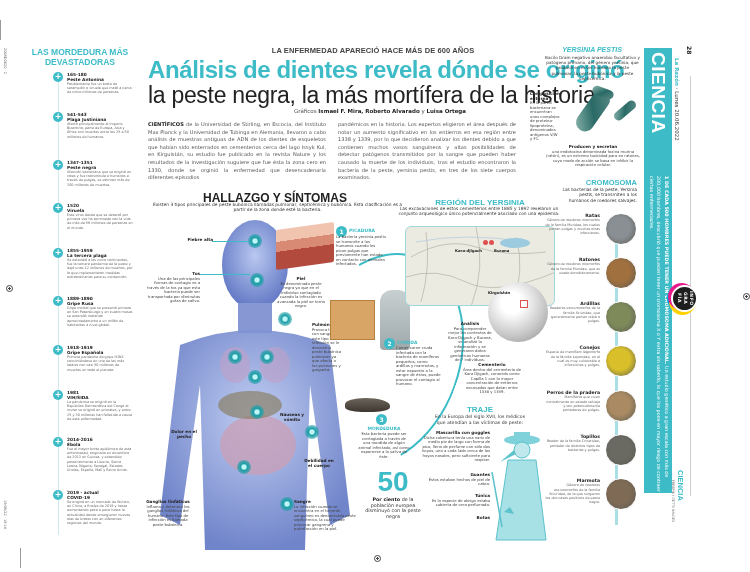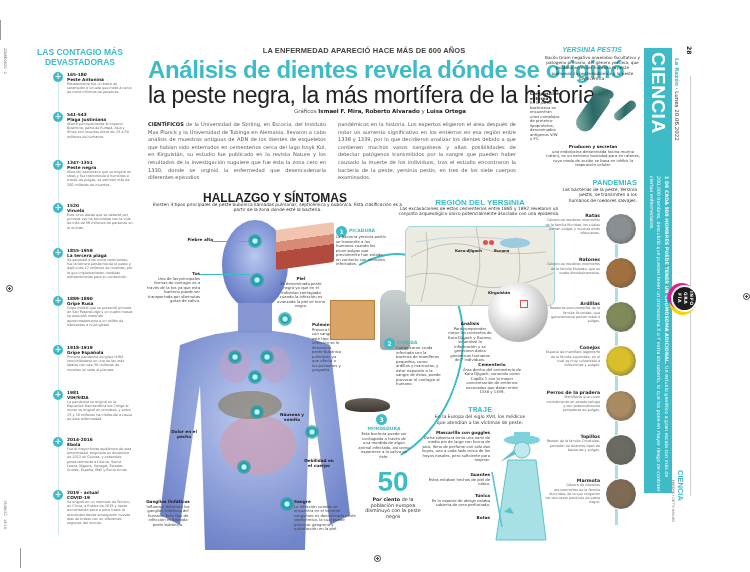--- a/index.html
+++ b/index.html
@@ -15,21 +15,21 @@
   .pand-title { left: 30px; top: 48px; width: 100px; text-align: center; font-family: "Liberation Sans", sans-serif; font-size: 8.5px; font-weight: bold; line-height: 9.5px; color: #3dbcc8; }
   .tl-line { left: 58px; top: 75px; width: 1px; height: 460px; background: #cfe8ec; }
   .pand-item { left: 53px; width: 80px; }
   .pand-dot { position: absolute; left: 0; top: 0; width: 10px; height: 10px; border-radius: 50%; background: #3dbcc8; color: #fff; font-size: 8px; line-height: 10px; text-align: center; font-weight: bold; }
   .pand-body { margin-left: 14px; }
   .pand-years { font-size: 4.3px; font-weight: bold; color: #222; line-height: 5px; }
   .pand-name { font-size: 4.3px; font-weight: bold; color: #222; line-height: 5px; }
   .pand-desc { font-size: 3.4px; line-height: 4.2px; color: #666; }
 
   
-  .kicker { left: 219px; top: 46px; width: 290px; text-align: center; font-family: "Liberation Sans", sans-serif; font-size: 7.5px; font-weight: bold; color: #444; letter-spacing: 0.1px; }
+  .kicker { left: 228px; top: 46px; width: 290px; text-align: center; font-family: "Liberation Sans", sans-serif; font-size: 7.5px; font-weight: bold; color: #444; letter-spacing: 0.1px; }
   .head1 { left: 148px; top: 56px; width: 400px; font-family: "Liberation Sans", sans-serif; font-size: 24px; font-weight: bold; color: #3dbcc8; letter-spacing: -0.4px; white-space: nowrap; }
   .head2 { left: 148px; top: 82px; width: 400px; font-family: "Liberation Sans", sans-serif; font-size: 23px; color: #222; letter-spacing: -0.3px; white-space: nowrap; }
   .credits { left: 230px; top: 108px; width: 300px; text-align: center; font-size: 5.5px; color: #555; }
   .credits b { color: #222; }
 
   .body-col { top: 121px; width: 178px; font-size: 5.1px; line-height: 7.6px; color: #555; text-align: justify; }
   .body-col b { color: #222; font-weight: bold; }
 
   
   .cont-title { left: 175px; top: 191px; width: 200px; text-align: center; font-family: "Liberation Sans", sans-serif; font-size: 12px; font-weight: bold; color: #222; }
@@ -57,21 +57,21 @@
   .person { left: 380px; top: 290px; width: 30px; height: 60px; background: linear-gradient(180deg, #c8d0d1, #9ea8aa); border-radius: 12px 12px 4px 4px; }
   .desk { left: 330px; top: 300px; width: 45px; height: 40px; background: #d9a566; border: 1px solid #b7803f; }
 
   .rat { left: 345px; top: 398px; width: 45px; height: 14px; background: linear-gradient(180deg, #6d655a, #3d3731); border-radius: 50% 60% 40% 40%; }
 
   .sixty { left: 368px; top: 468px; width: 50px; text-align: center; font-family: "Liberation Sans", sans-serif; font-size: 28px; font-weight: bold; color: #3dbcc8; line-height: 28px; }
   .sixty-txt { left: 364px; top: 497px; width: 58px; text-align: center; font-size: 4.8px; line-height: 5.6px; color: #333; }
   .sixty-txt b { color: #222; }
 
   
-  .traje-title { left: 440px; top: 405px; width: 80px; text-align: center; font-family: Liberation Mono, monospace; font-size: 8px; font-weight: bold; color: #3dbcc8; }
+  .traje-title { left: 440px; top: 405px; width: 80px; text-align: center; font-family: Liberation Sans, sans-serif; font-size: 8px; font-weight: bold; color: #3dbcc8; }
   .traje-sub { left: 430px; top: 414px; width: 100px; text-align: center; font-size: 4.6px; line-height: 5.5px; color: #333; }
   .doctor { left: 490px; top: 432px; width: 60px; height: 112px; }
 
   
   .yer-title { left: 547px; top: 46px; width: 90px; text-align: center; font-family: "Liberation Sans", sans-serif; font-size: 7px; font-weight: bold; font-style: italic; color: #3dbcc8; }
   .yer-desc { left: 545px; top: 55px; width: 95px; text-align: center; font-size: 4.2px; line-height: 5.2px; color: #333; }
   .bact { border-radius: 20px; background: linear-gradient(135deg, #8fb8b0, #2a6a66 50%, #5a8a86); transform: rotate(-55deg); }
 
   
   .port-title { left: 567px; top: 178px; width: 70px; text-align: right; font-family: "Liberation Sans", sans-serif; font-size: 7.5px; font-weight: bold; color: #3dbcc8; }
@@ -101,21 +101,21 @@
 <body>
 
 <div class="abs crop-l"></div>
 <div class="abs slug" style="left:3px;top:48px;">20LRD0620 · 2</div>
 <div class="abs slug" style="left:3px;top:500px;">19/06/22 · 18:16</div>
 <div class="abs crop-l" style="top:548px;left:20px;"></div>
 <div class="abs regmark" style="left:6px;top:285px;"></div>
 <div class="abs regmark" style="left:374px;top:555px;"></div>
 <div class="abs regmark" style="left:743px;top:293px;"></div>
 
-<div class="abs pand-title">LAS CONTAGIO MÁS DEVASTADORAS</div>
+<div class="abs pand-title">LAS MORDEDURA MÁS DEVASTADORAS</div>
 <div class="abs tl-line"></div>
 <div id="pand-list">
     <div class="abs pand-item" style="top: 72px;">
       <div class="pand-dot">+</div>
       <div class="pand-body">
         <div class="pand-years">165-180</div>
         <div class="pand-name">Peste Antonina</div>
         <div class="pand-desc">Posiblemente fue un brote de sarampión o viruela que mató a cerca de cinco millones de personas.</div>
       </div>
     </div>
@@ -322,21 +322,21 @@
   </div>
 
 <div class="abs yer-title">YERSINIA PESTIS</div>
 <div class="abs yer-desc">Bacilo Gram negativo anaerobio facultativo y patógeno primario, del género yersinia, que produce en el ser humano la peste pulmonar, la peste bubónica y la peste septicémica.</div>
 <div class="lbl abs" style="left:530px;top:92px;width:30px;"><b>Composición externa</b><span>En la pared bacteriana se encuentran unos complejos de proteína-lipoproteína, denominados antígenos V/W y F1.</span></div>
 <div class="abs bact" style="left:570px;top:102px;width:46px;height:18px;"></div>
 <div class="abs bact" style="left:592px;top:88px;width:22px;height:9px;transform:rotate(20deg);"></div>
 <div class="abs bact" style="left:612px;top:106px;width:26px;height:9px;transform:rotate(-40deg);"></div>
 <div class="lbl abs" style="left:546px;top:145px;width:94px;text-align:center;"><b>Producen y secretan</b><span>una endotoxina denominada toxina murina (ratón), es un extremo toxicidad para en ratones, cuyo modo de acción se basa en inhibir la respiración celular.</span></div>
 
-<div class="abs port-title">PANDEMIAS</div>
+<div class="abs port-title">CROMOSOMA</div>
 <div class="abs port-desc">Las bacterias de la peste, Yersinia pestis, se transmiten a los humanos de roedores salvajes.</div>
 <div class="abs port-line"></div>
 <div id="port-list">
     <div class="abs port-item" style="top: 213px;">
       <div class="port-text">
         <div class="port-name">Ratas</div>
         <div class="port-d">Género de roedores miomorfos de la familia Muridae, los cuales portan pulgas y muchas otras infecciones.</div>
       </div>
       <div class="port-img" style="background:radial-gradient(circle at 45% 45%, #8a8f94 0 45%, #5a5a52 100%);"></div>
     </div>

